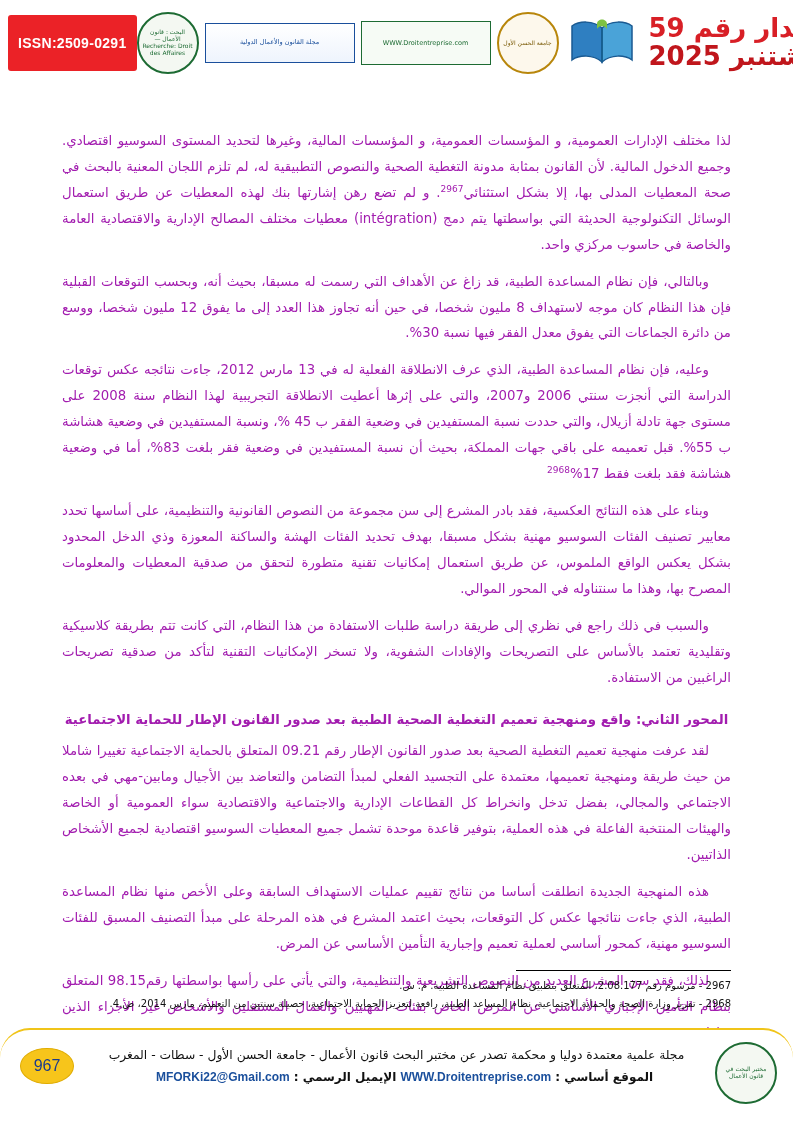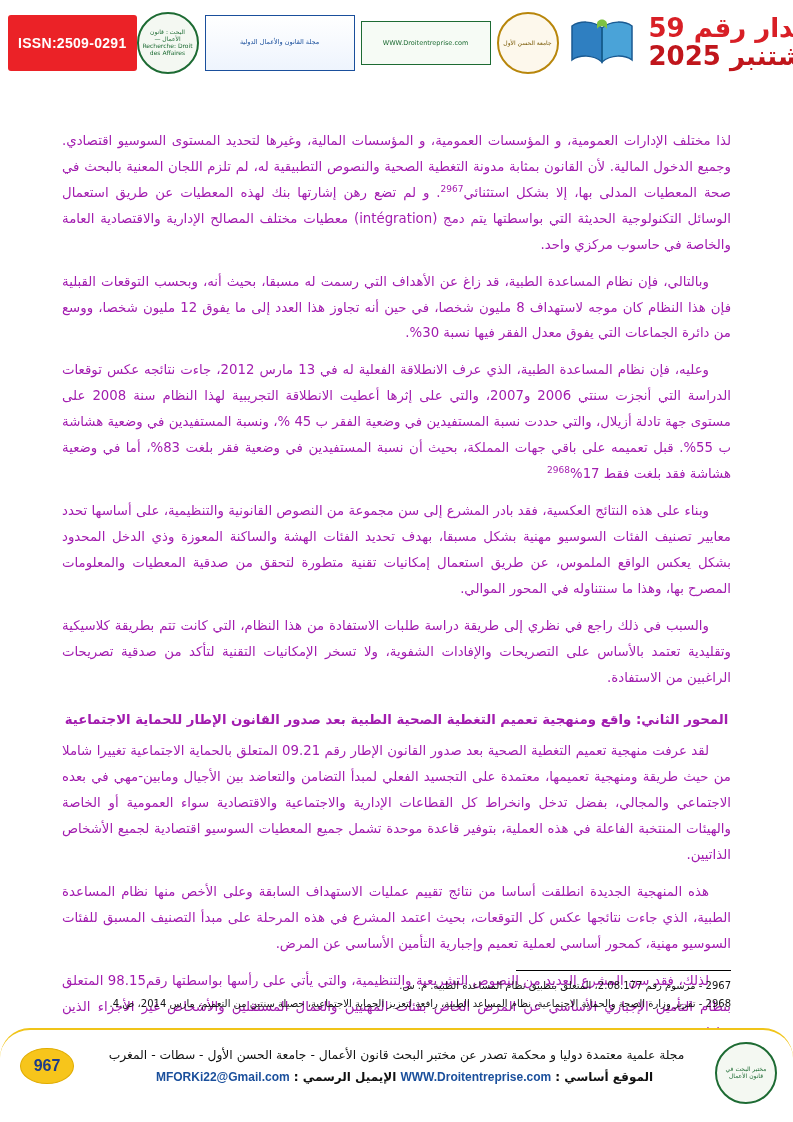--- a/index.html
+++ b/index.html
@@ -72,21 +72,21 @@
     box-sizing: border-box;
     overflow: hidden;
   }
   .logo-circle.gold {
     border-color: #b8860b;
     background: #fdf8ec;
     color: #7a5a06;
   }
   .logo-banner {
     width: 150px;
-    height: 56px;
+    height: 40px;
     border: 1px solid #1a4f9c;
     background: linear-gradient(180deg,#ffffff 0%, #eef4fd 100%);
     display: flex;
     align-items: center;
     justify-content: center;
     font-size: 6.5px;
     color: #1a4f9c;
     text-align: center;
     padding: 2px 4px;
     box-sizing: border-box;
@@ -259,21 +259,21 @@
     left: 20px;
     top: 18px;
     width: 52px;
     height: 34px;
     background: #f7c51b;
     border-radius: 50% / 50%;
     display: flex;
     align-items: center;
     justify-content: center;
     font-family: "Liberation Sans", sans-serif;
-    font-weight: bold;
+    font-weight: normal;
     font-size: 16px;
     color: #1b3b8b;
     border: 1px solid #e0ac00;
   }
 </style>
 </head>
 <body>
 
 <div class="header">
   <div class="header-inner">

